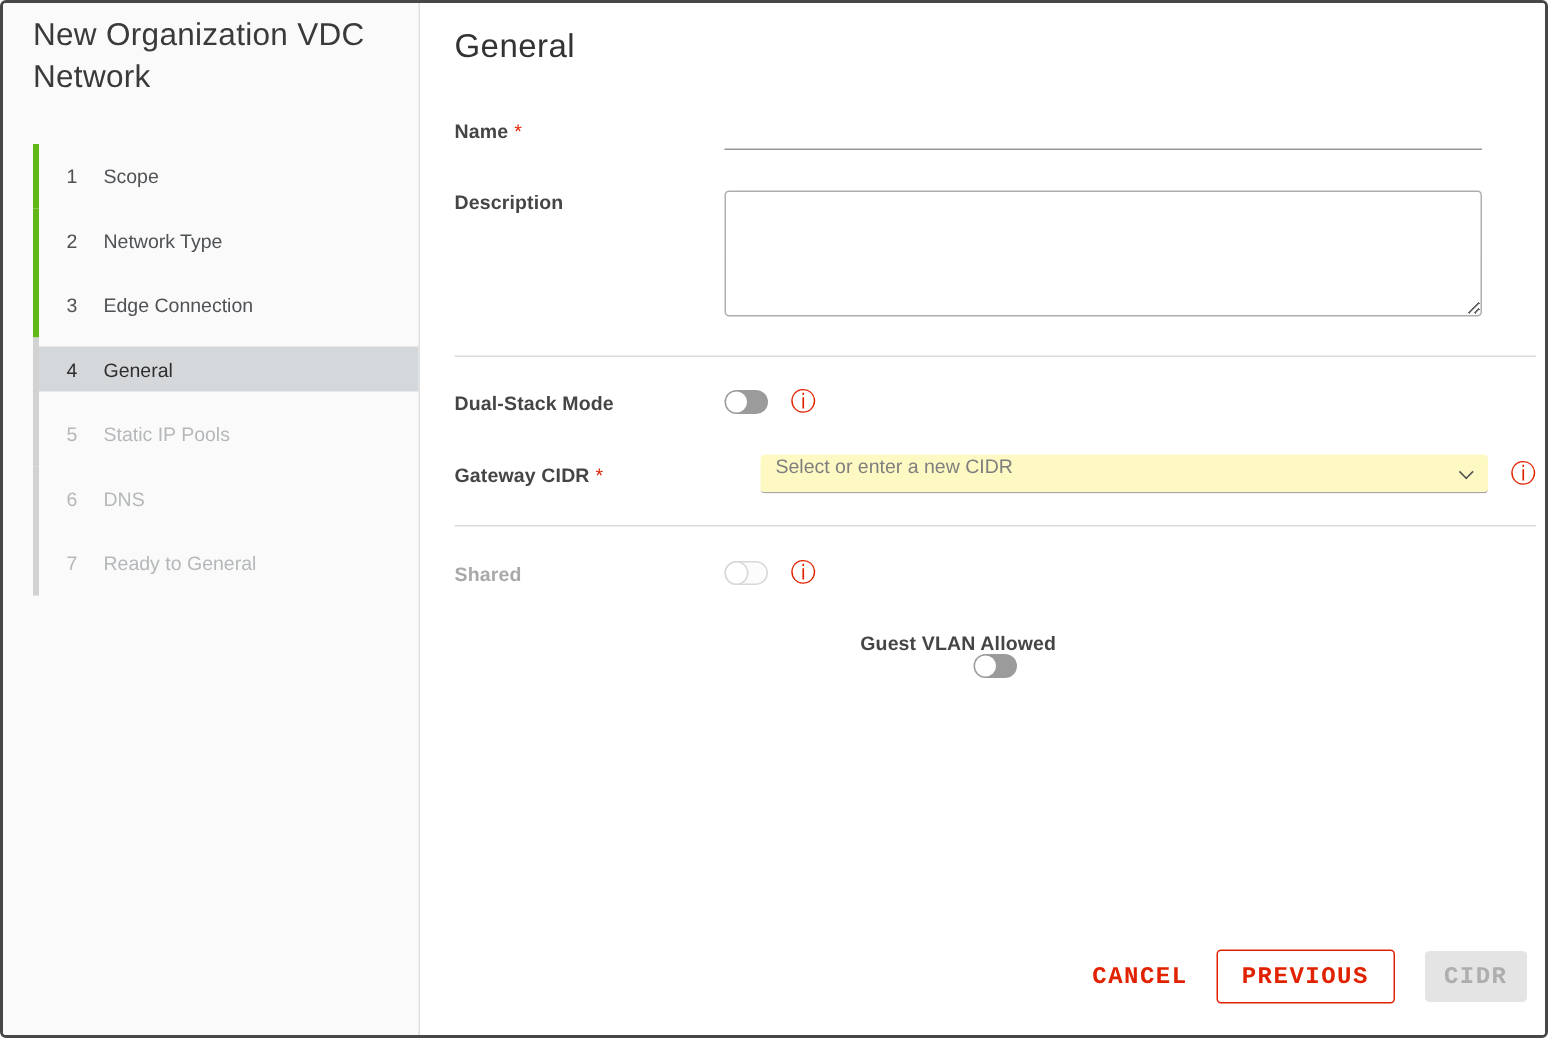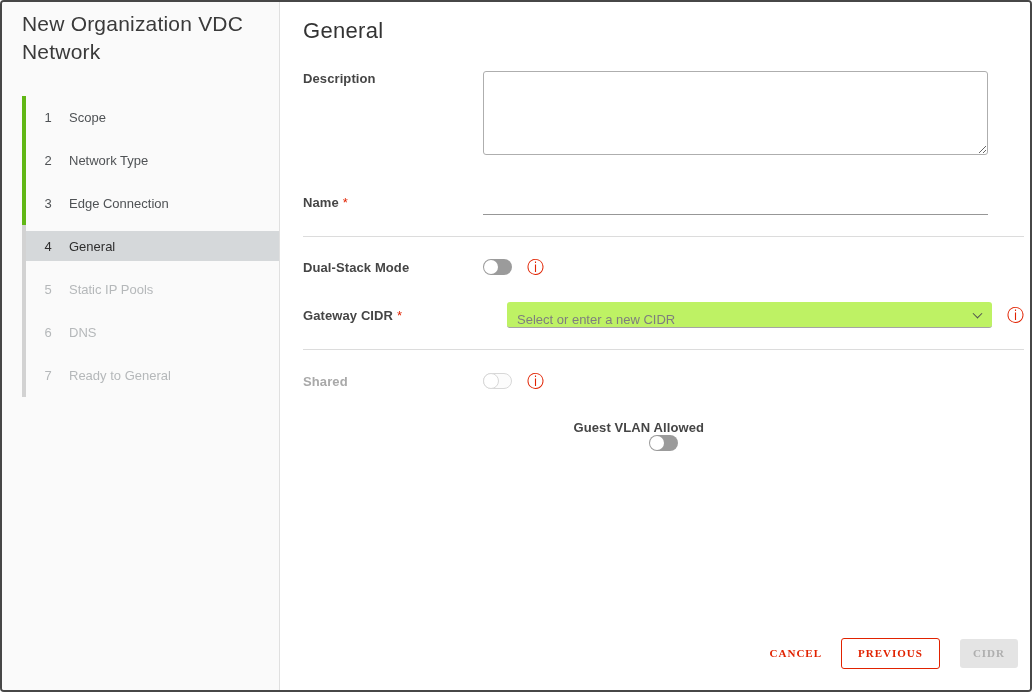--- a/index.html
+++ b/index.html
@@ -87,34 +87,34 @@
   }
 
   .info-icon{
     font-family:"DejaVu Sans",sans-serif;color:var(--red);font-size:17px;line-height:1;
     margin-left:15px;cursor:pointer;user-select:none;
   }
 
   
   .select-wrap{display:flex;align-items:center;flex:1;max-width:520px;}
   .select-box{
-    position:relative;width:485px;height:26px;background:#bef264;border-radius:3px;
-    border-bottom:1px solid #a5a5a5;display:flex;align-items:flex-end;
+    position:relative;width:485px;height:26px;background:#fef9c3;border-radius:3px;
+    border-bottom:1px solid #a5a5a5;display:flex;align-items:flex-start;
     padding:0 30px 0 10px;font-size:13px;color:#7e7e7e;cursor:pointer;
   }
   .chevron{
     position:absolute;right:11px;top:50%;width:7px;height:7px;
     border-right:1.5px solid #4f4f4f;border-bottom:1.5px solid #4f4f4f;
     transform:translateY(-70%) rotate(45deg);
   }
 
   
   .footer{position:absolute;right:26px;bottom:21px;display:flex;align-items:center;}
   .btn{
-    font-family:Liberation Serif, serif;font-size:11px;font-weight:600;
+    font-family:Liberation Mono, monospace;font-size:16px;font-weight:600;
     letter-spacing:1px;border-radius:3px;cursor:pointer;line-height:1;
   }
   .btn-cancel{background:none;border:none;color:var(--red);padding:9px 6px;}
   .btn-previous{
     background:#fff;border:1px solid var(--red);color:var(--red);
     padding:9px 16px;margin-left:13px;text-align:center;
   }
   .btn-next{
     background:#e4e4e4;border:none;color:#aeaeae;padding:9px 13px;margin-left:20px;
     cursor:default;
@@ -169,33 +169,33 @@
             <span class="step-num">7</span>
             <span class="step-label">Ready to General</span>
           </div>
         </li>
       </ul>
   </aside>
 
   <section class="main">
     <h1 class="page-title">General</h1>
 
+    <div class="form-row row-name">
+      <div class="flabel">
+        <span>Name</span><span class="req">*</span>
+      </div>
+      <div class="controls">
+        <input class="text-input" type="text" value="" style="">
+      </div>
+    </div>
+
     <div class="form-row row-desc">
       <div class="flabel">Description</div>
       <div class="controls">
         <textarea class="textarea" style=""></textarea>
-      </div>
-    </div>
-
-    <div class="form-row row-name">
-      <div class="flabel">
-        <span>Name</span><span class="req">*</span>
-      </div>
-      <div class="controls">
-        <input class="text-input" type="text" value="" style="">
       </div>
     </div>
 
     <hr class="divider">
 
     <div class="form-row center row-dualstack">
       <div class="flabel">Dual-Stack Mode</div>
       <div class="toggle"></div>
       <span class="info-icon">ⓘ</span>
     </div>

